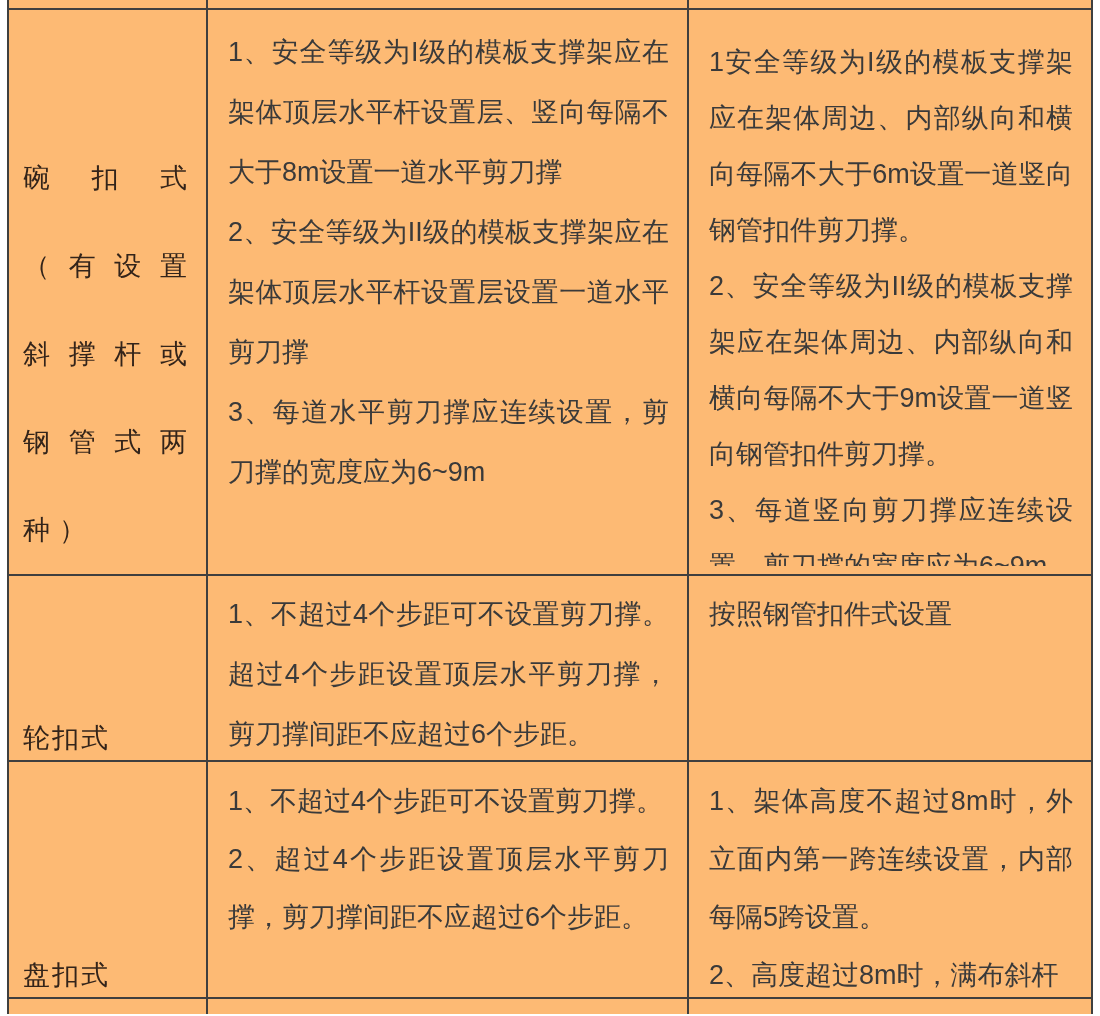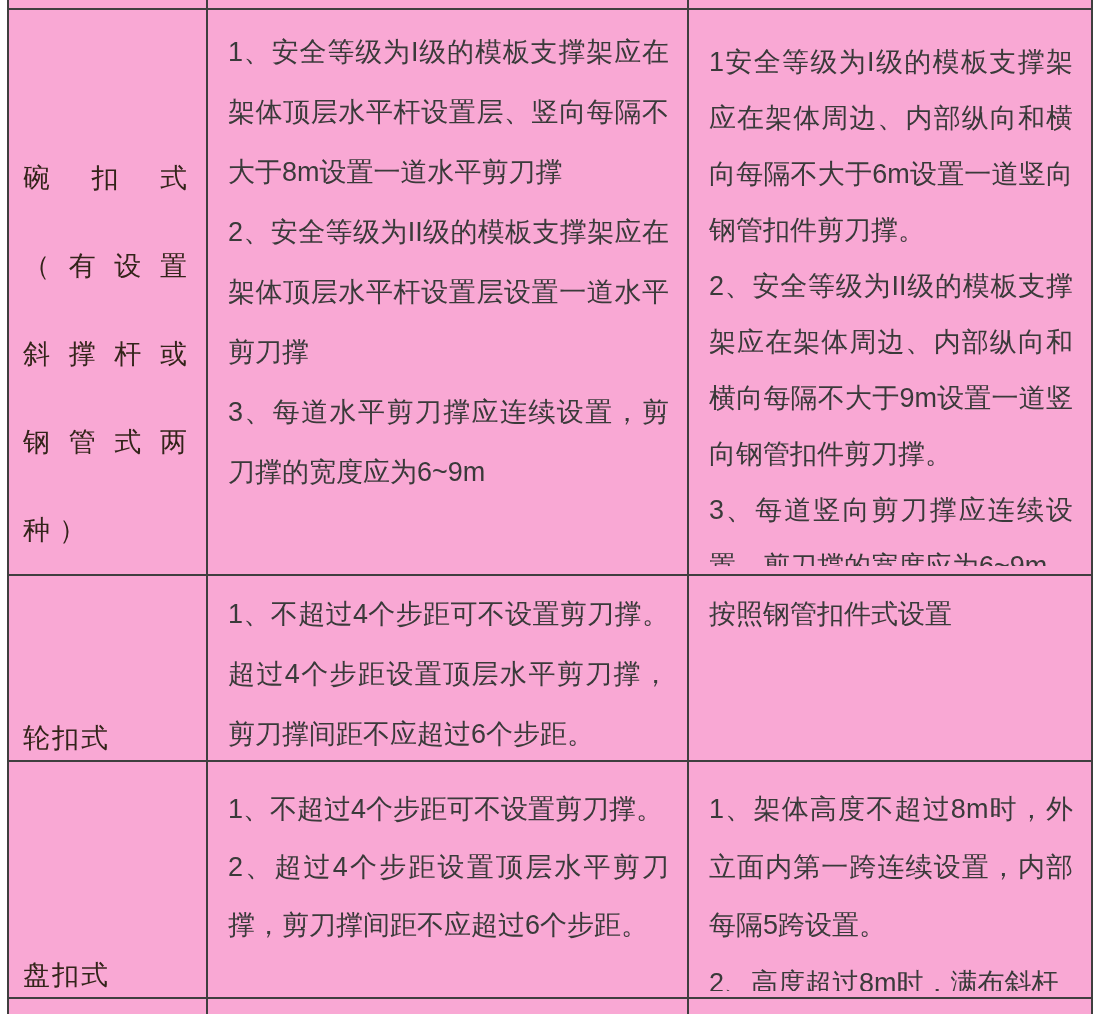--- a/index.html
+++ b/index.html
@@ -19,21 +19,21 @@
     left: 7px;
     top: 0;
     border-collapse: collapse;
     table-layout: fixed;
   }
   table.spec td {
     border: 2px solid #3f3f3f;
     padding: 0;
     vertical-align: top;
     overflow: hidden;
-    background: #f9a8d4;
+    background: #fdba74;
   }
   tr.r-top td { border-top: 0; height: 8px; }
   tr.r-bottom td { border-bottom: 0; height: 15px; }
   tr.r1 td { height: 564px; }
   tr.r2 td { height: 184px; margin-top: 22px; }
   tr.r3 td { height: 235px; }
 
   td.label-cell { background: #ed7d31; }
   .label-wrap {
     height: 100%;
@@ -58,21 +58,21 @@
     text-align: justify;
     text-justify: inter-ideograph;
     white-space: pre-line;
     padding: 0 18px 0 20px;
     box-sizing: border-box;
     overflow: hidden;
   }
   .t1c2 { line-height: 60px; padding-top: 12px; height: 552px; }
   .t1c3 { line-height: 56px; padding-top: 24px;  height: 556px; }
   .t2   { line-height: 60px; padding-top: 8px;  height: 176px; }
-  .t3   { line-height: 58px; padding-top: 18px;  height: 229px; }
+  .t3   { line-height: 58px; padding-top: 10px;  height: 229px; }
 </style>
 </head>
 <body>
 
 <table class="spec">
   <colgroup>
     <col style="width:199px">
     <col style="width:481px">
     <col style="width:404px">
   </colgroup>

